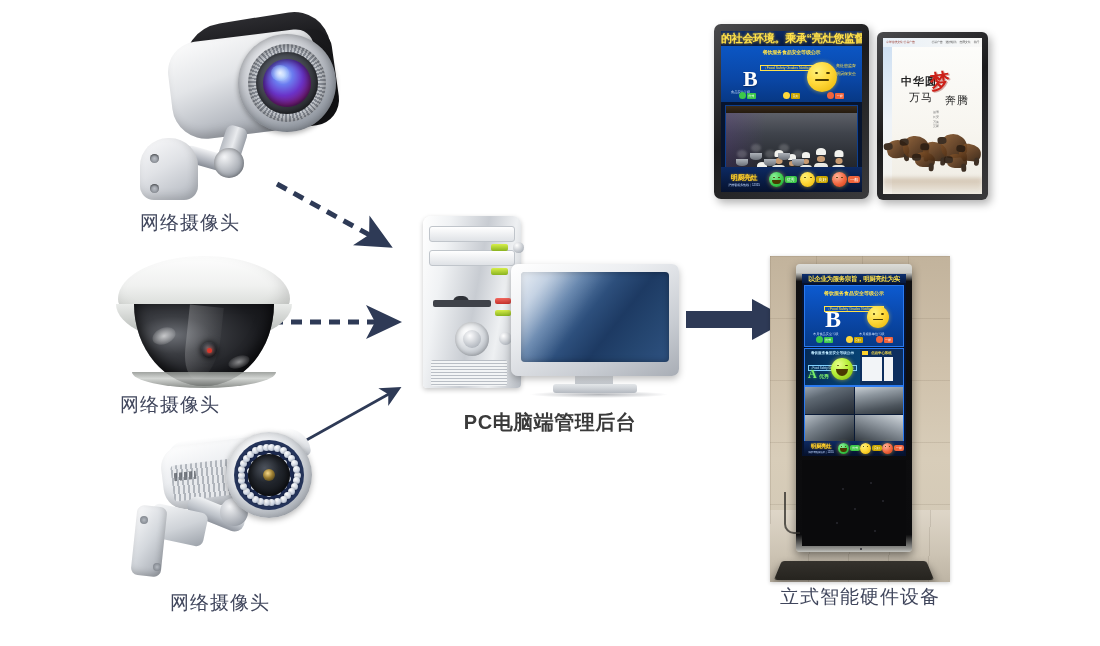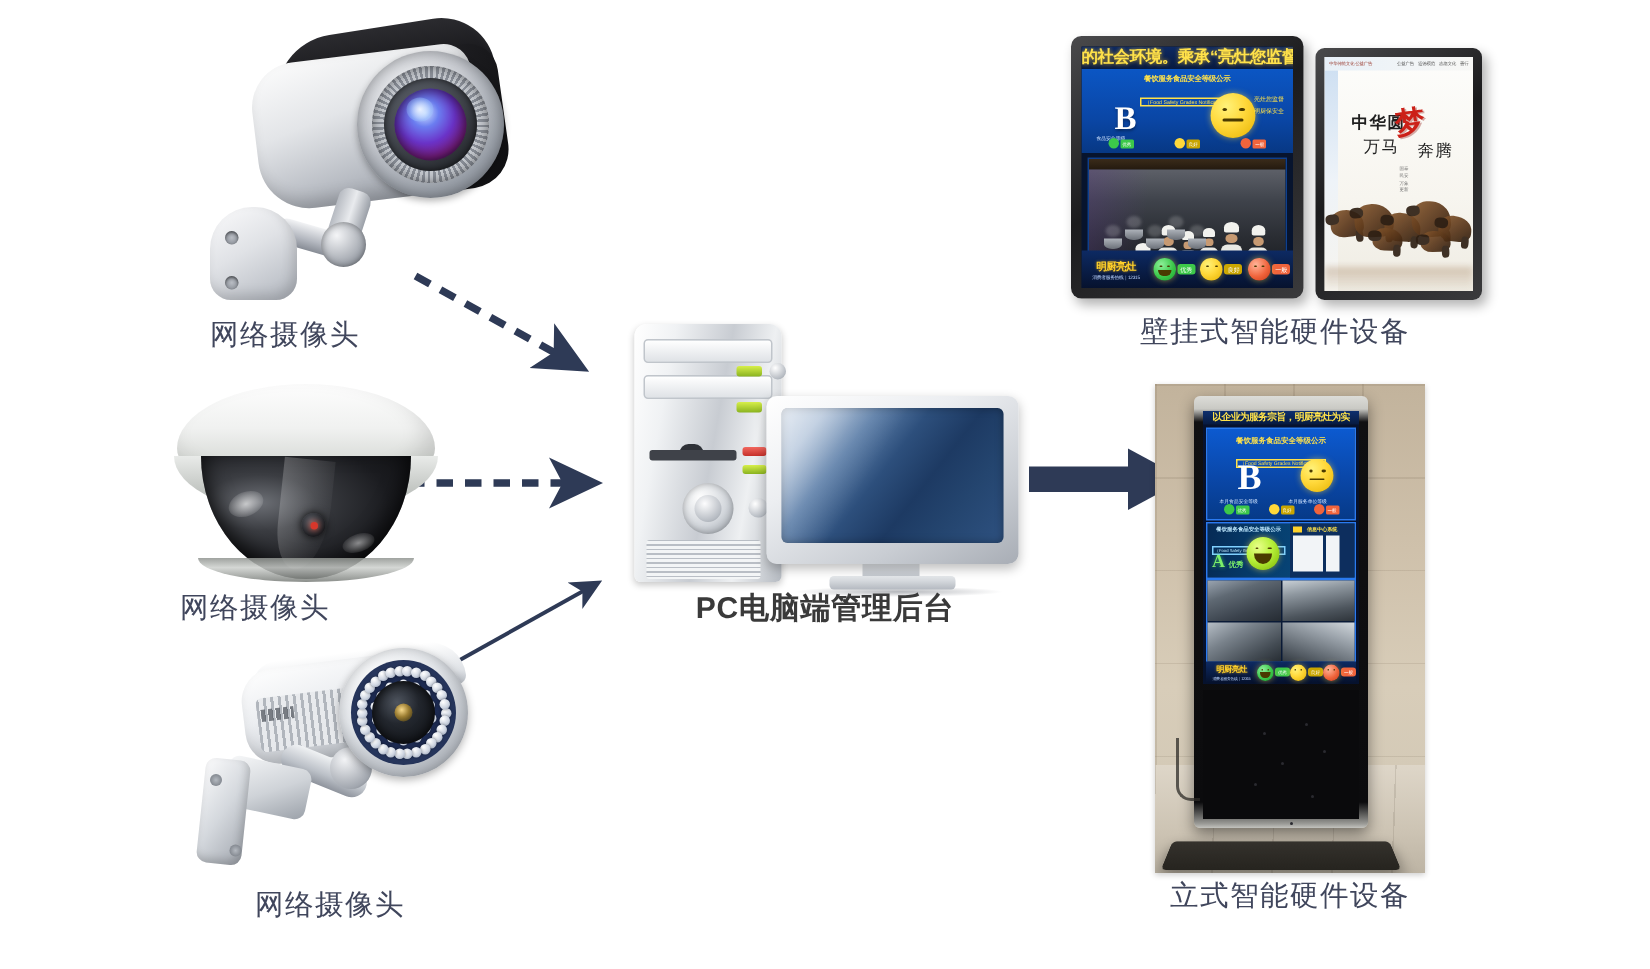--- a/index.html
+++ b/index.html
@@ -510,21 +510,21 @@
     border-radius:3px; transform:perspective(60px) rotateX(18deg);
     box-shadow:0 4px 10px rgba(0,0,0,.4);
   }
   .cable { position:absolute; left:14px; top:236px; width:14px; height:40px;
     border-left:2px solid #2e2c28; border-bottom:2px solid #2e2c28;
     border-radius:0 0 0 10px; opacity:.75; }
 
   .cap1 { left:100px;  top:210px; width:180px; }
   .cap2 { left:80px;   top:392px; width:180px; }
   .cap3 { left:130px;  top:590px; width:180px; }
-  .cap4 { left:440px;  top:392px; width:220px;text-align:center; }
+  .cap4 { left:440px;  top:409px; width:220px;text-align:center; }
   .cap5 { left:725px;  top:208px; width:250px; }
   .cap6 { left:735px;  top:584px; width:250px; }
 </style>
 </head>
 <body>
 
 <div class="stage">
 
   <svg class="arrow-svg" style="left:0;top:0;width:1100px;height:646px;">
     <defs>
@@ -822,21 +822,20 @@
             </div>
             <div class="horse" style="left: 62px; top: 30px; width: 20px; height: 14px; transform: rotate(-2deg); background: linear-gradient(140deg, rgb(138, 90, 47), rgb(84, 51, 24) 60%, rgb(46, 28, 13));">
               <div class="mane" style="left:-3px;top:2px;width:9px;height:7px;"></div>
               <div class="mane" style="right:1px;bottom:-4px;width:5px;height:8px;"></div>
             </div>
           </div>
         <div class="dust"></div>
       </div>
     </div>
   </div>
-  <div class="caption cap5">壁挂式智能硬件设备</div>
 
   <div class="node kiosk">
     <div class="kphoto">
       <div class="tilelines"></div>
       <div class="floor">
           <div class="floorlines"></div>
         </div>
 
       <div class="cabinet">
         <div class="cab-screen">

